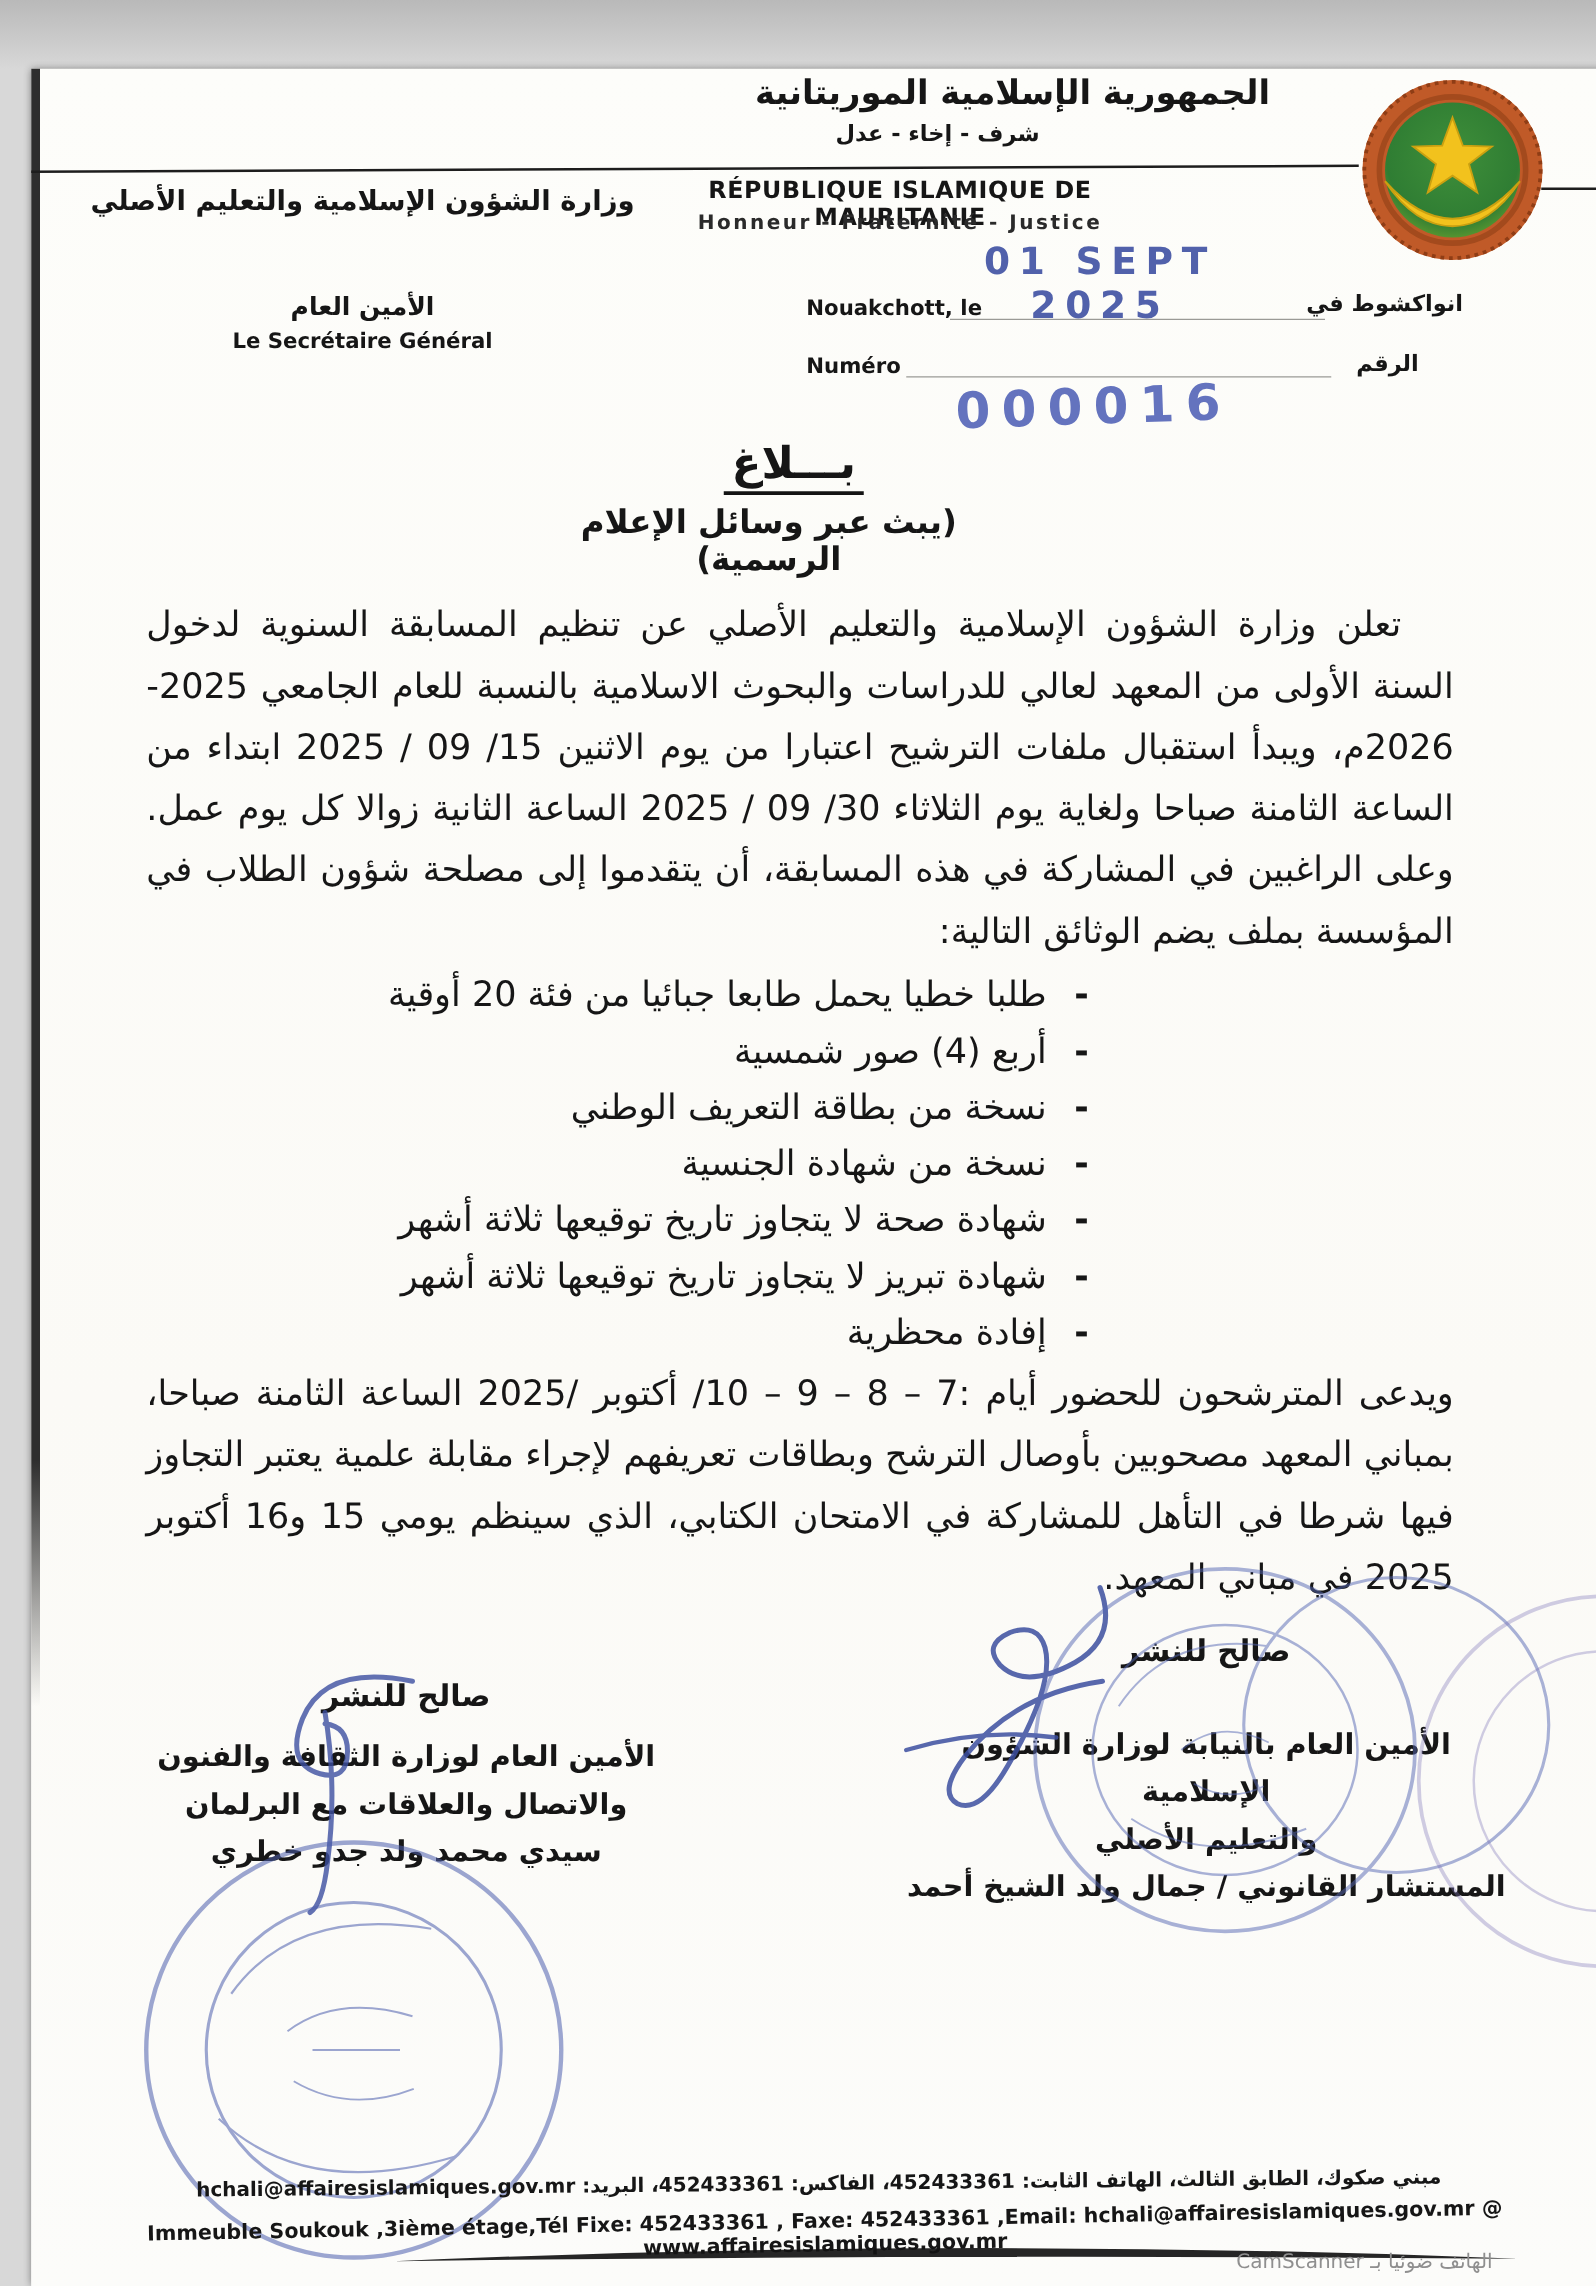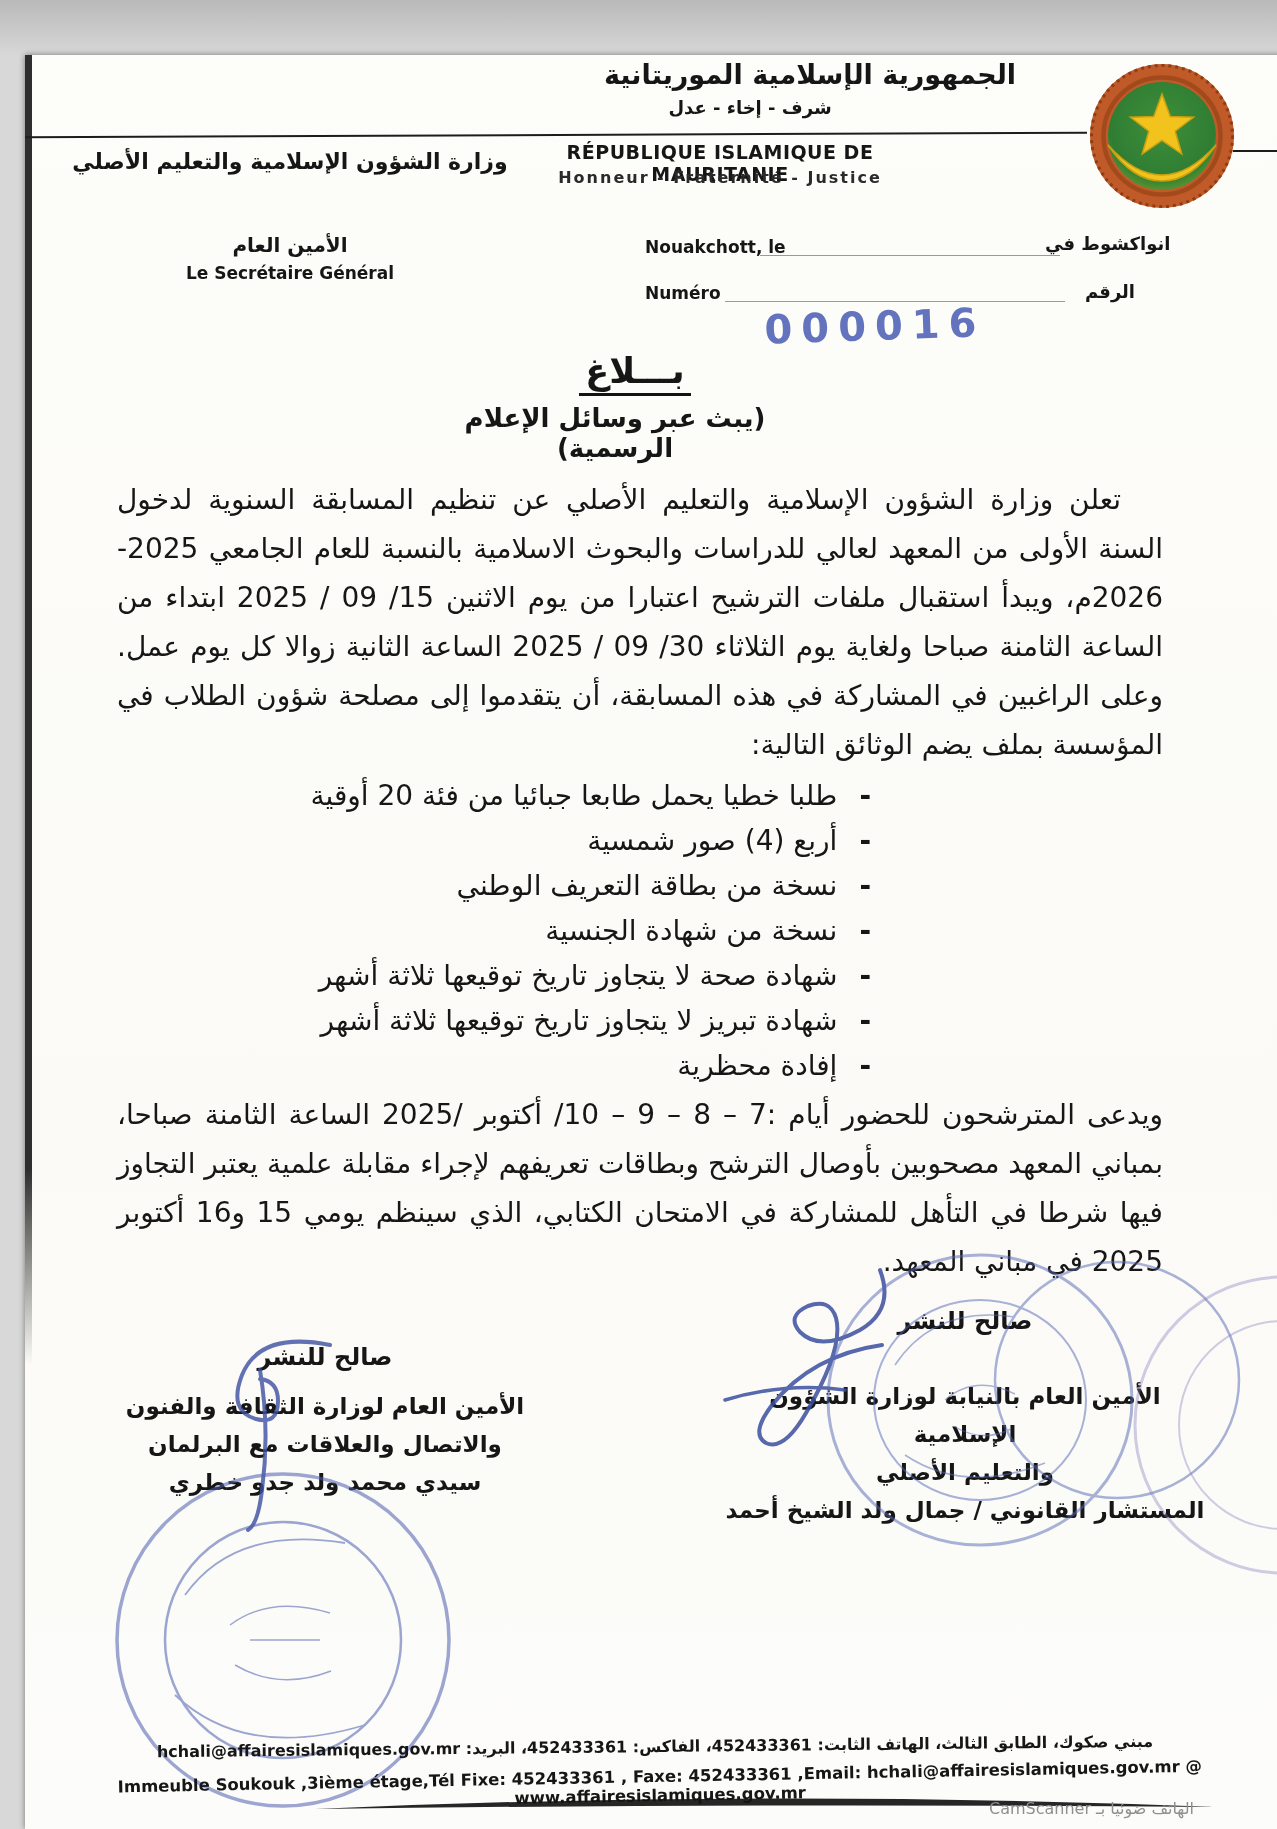--- a/index.html
+++ b/index.html
@@ -104,20 +104,21 @@
     </radialGradient>
     <circle cx="50" cy="50" r="36" fill="url(#g1)"></circle>
     <path d="M14 56 Q50 96 86 56 Q70 80 50 80 Q30 80 14 56 Z" fill="#f2c21d" stroke="#caa010" stroke-width="1"></path>
     <path d="M50 22 L55.5 37 L71 37.5 L58.8 46.8 L63.2 62 L50 53 L36.8 62 L41.2 46.8 L29 37.5 L44.5 37 Z" fill="#f2c21d" stroke="#caa010" stroke-width="1"></path>
   </svg>
 
   <div class="abs ar center min-ar">وزارة الشؤون الإسلامية والتعليم الأصلي</div>
   <div class="abs ar center min-sg-ar">الأمين العام</div>
   <div class="abs center min-sg-fr">Le Secrétaire Général</div>
 
+  <div class="abs center stamp-date">01 SEPT 2025</div>
   <div class="abs row-city-fr">Nouakchott, le</div>
   <div class="abs line1"></div>
   <div class="abs ar row-city-ar">انواكشوط في</div>
   <div class="abs row-num-fr">Numéro</div>
   <div class="abs line2"></div>
   <div class="abs ar row-num-ar">الرقم</div>
   <div class="abs center stamp-num">000016</div>
 
   <div class="abs ar center title"><span>بـــلاغ</span></div>
   <div class="abs ar center subtitle">(يبث عبر وسائل الإعلام الرسمية)</div>

